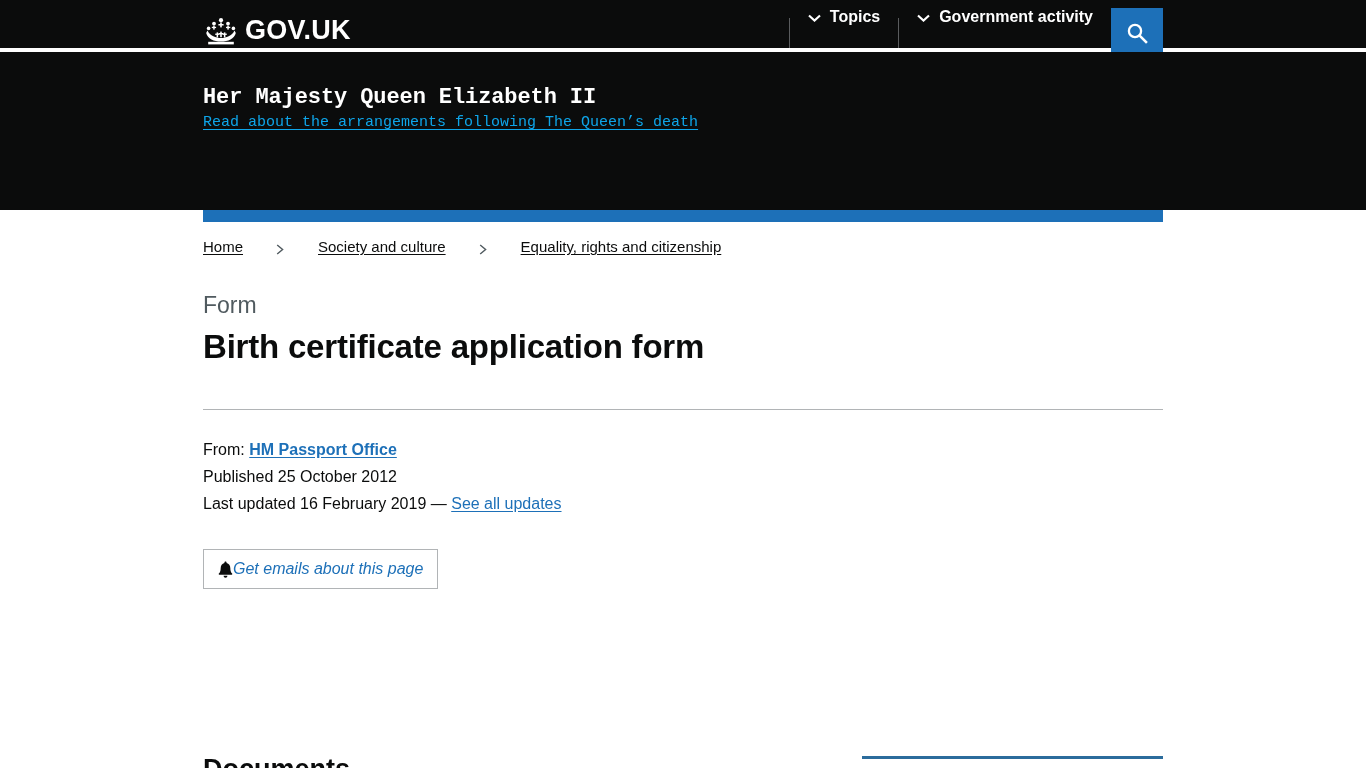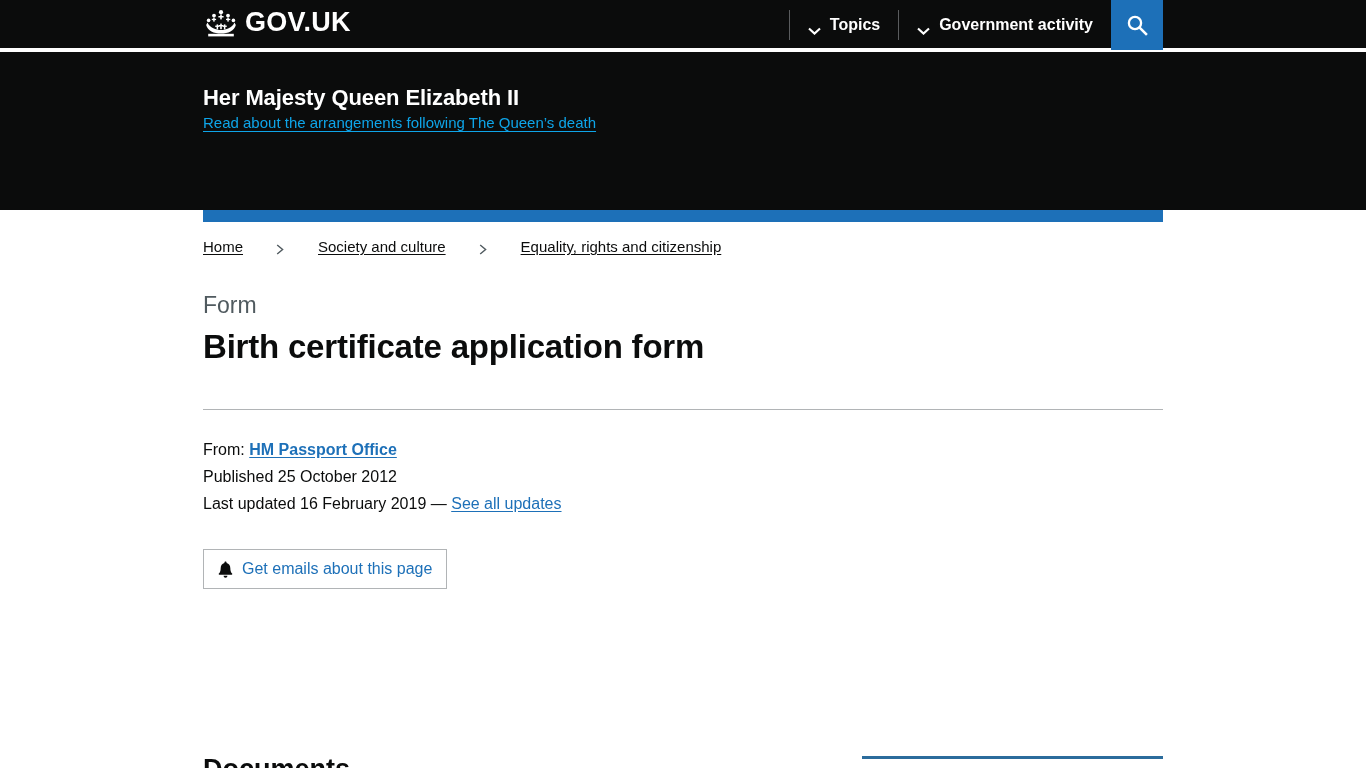--- a/index.html
+++ b/index.html
@@ -12,21 +12,21 @@
 
   
   .govuk-header {
     position: absolute; top: 0; left: 0;
     width: 1366px; height: 50px;
     background: #0b0c0c;
     border-bottom: 2px solid #ffffff;
   }
   .header-inner {
     position: relative;
-    width: 960px; margin: 0 auto;
+    width: 960px; margin: 8px auto;
     height: 50px;
   }
   .logo-block {
     position: absolute; left: 0; top: 7px;
     display: flex; align-items: center; gap: 6px;
     text-decoration: none;
   }
   .crown { width: 36px; height: 30px; display: block; }
   .logo-text {
     color: #ffffff;
@@ -43,21 +43,21 @@
     display: flex; align-items: stretch;
   }
   .nav-sep {
     width: 1px; background: #5a5c5e;
     margin: 10px 0;
     align-self: stretch;
     height: 30px;
     margin-top: 10px;
   }
   .nav-item {
-    display: flex; align-items: center; gap: 9px;
+    display: flex; align-items: flex-start; gap: 9px;
     color: #ffffff;
     font-size: 16px; font-weight: 700;
     padding: 0 18px;
     cursor: pointer;
     text-decoration: none;
     white-space: nowrap;
   }
   .nav-item .chev { width: 13px; height: 8px; display: block; }
   .search-btn {
     width: 52px; height: 50px;
@@ -69,20 +69,21 @@
 
   
   .memorial-banner {
     position: absolute; top: 52px; left: 0;
     width: 1366px; height: 158px;
     background: #0b0c0c;
   }
   .memorial-inner {
     width: 960px; margin: 0 auto;
     padding-top: 32px;
+    font-family: Liberation Mono, monospace;
   }
   .memorial-title {
     color: #ffffff;
     font-size: 22px; font-weight: 700;
     line-height: 28px;
     letter-spacing: -0.1px;
   }
   .memorial-dates {
     color: #ffffff;
     font-size: 18px; font-weight: 400;
@@ -171,25 +172,26 @@
   .meta a {
     color: #1d70b8;
     text-decoration: underline;
     text-underline-offset: 2px;
     cursor: pointer;
   }
   .meta .org { font-weight: 700; }
 
   .email-btn {
     margin-top: 32px;
-    display: inline-flex; align-items: center; gap: 9px;
+    display: inline-flex; align-items: center; gap: 0;
     border: 1px solid #b1b4b6;
     background: #ffffff;
     padding: 9px 14px;
     cursor: pointer;
+    font-style: italic;
   }
   .email-btn .bell { width: 15px; height: 17px; display: block; }
   .email-btn .label {
     color: #1d70b8;
     font-size: 16px;
     line-height: 20px;
   }
 
   
   .docs-heading {

